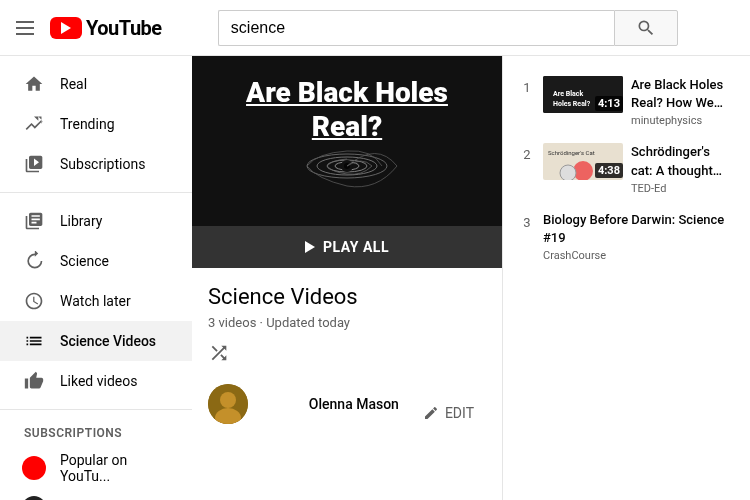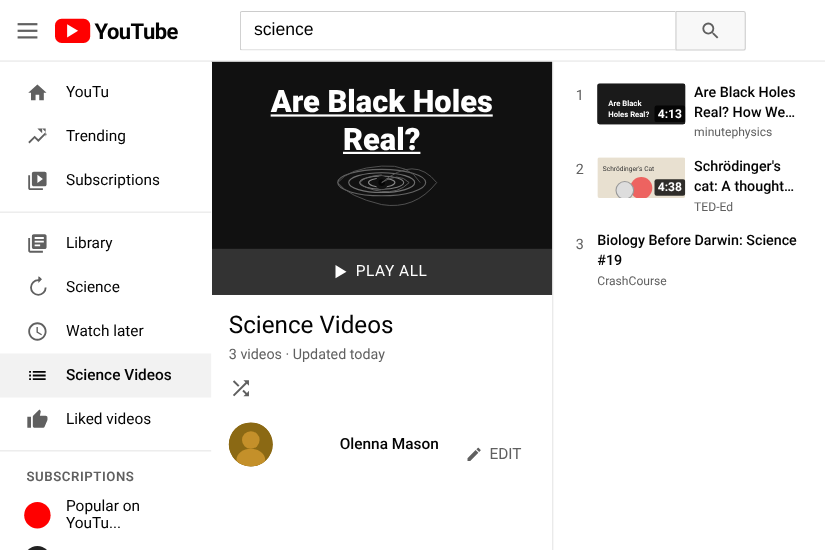--- a/index.html
+++ b/index.html
@@ -44,21 +44,21 @@
     
     .main { flex: 1; overflow-y: auto; display: flex; }
 
     
     .playlist-section { width: 310px; flex-shrink: 0; overflow-y: auto; }
     .playlist-hero { position: relative; background: #1a1a1a; margin: 0; }
     .playlist-hero-img { width: 310px; height: 170px; background: #111; display: flex; align-items: center; justify-content: center; overflow: hidden; position: relative; }
     .black-hole-text { color: #fff; font-size: 28px; font-weight: 900; text-align: center; position: absolute; top: 20px; left: 0; right: 0; padding: 0 20px; line-height: 1.2; text-decoration: underline; }
     .play-all-bar { background: #333; display: flex; align-items: center; justify-content: center; height: 42px; gap: 8px; cursor: pointer; }
     .play-triangle { width: 0; height: 0; border-left: 10px solid #fff; border-top: 6px solid transparent; border-bottom: 6px solid transparent; }
-    .play-all-text { color: #fff; font-size: 14px; font-weight: 400; letter-spacing: 0.5px; }
+    .play-all-text { color: #fff; font-size: 14px; font-weight: 700; letter-spacing: 0.5px; }
     .playlist-info { padding: 16px; }
     .playlist-title { font-size: 22px; font-weight: 400; margin-bottom: 6px; }
     .playlist-meta { font-size: 13px; color: #606060; margin-bottom: 12px; }
     .shuffle-icon-container { display: flex; align-items: center; margin-bottom: 16px; }
     .owner-row { display: flex; align-items: center; gap: 12px; text-align: right; }
     .owner-avatar { width: 40px; height: 40px; border-radius: 50%; background: #8B6914; overflow: hidden; flex-shrink: 0; display: flex; align-items: center; justify-content: center; }
     .owner-name { font-size: 14px; font-weight: 500; flex: 1; }
     .edit-btn { display: flex; align-items: center; gap: 6px; color: #606060; font-size: 14px; cursor: pointer; padding: 6px 12px; margin-top: 19px; }
 
     
@@ -102,21 +102,21 @@
 <div class="layout">
 
   <nav class="sidebar">
 
     <div class="sidebar-item">
       <div class="sidebar-icon">
         <svg viewBox="0 0 24 24">
             <path d="M10 20v-6h4v6h5v-8h3L12 3 2 12h3v8z"></path>
           </svg>
       </div>
-      <span>YouTu</span>
+      <span>Real</span>
     </div>
 
     <div class="sidebar-item">
       <div class="sidebar-icon">
         <svg viewBox="0 0 24 24">
             <path d="M17.2 3L21 6.8l-8 8-4-4-7 7 1.4 1.4 5.6-5.6 4 4 9.4-9.4L21 12V3h-9l5.2 5.2z"></path>
           </svg>
       </div>
       <span>Trending</span>
     </div>

